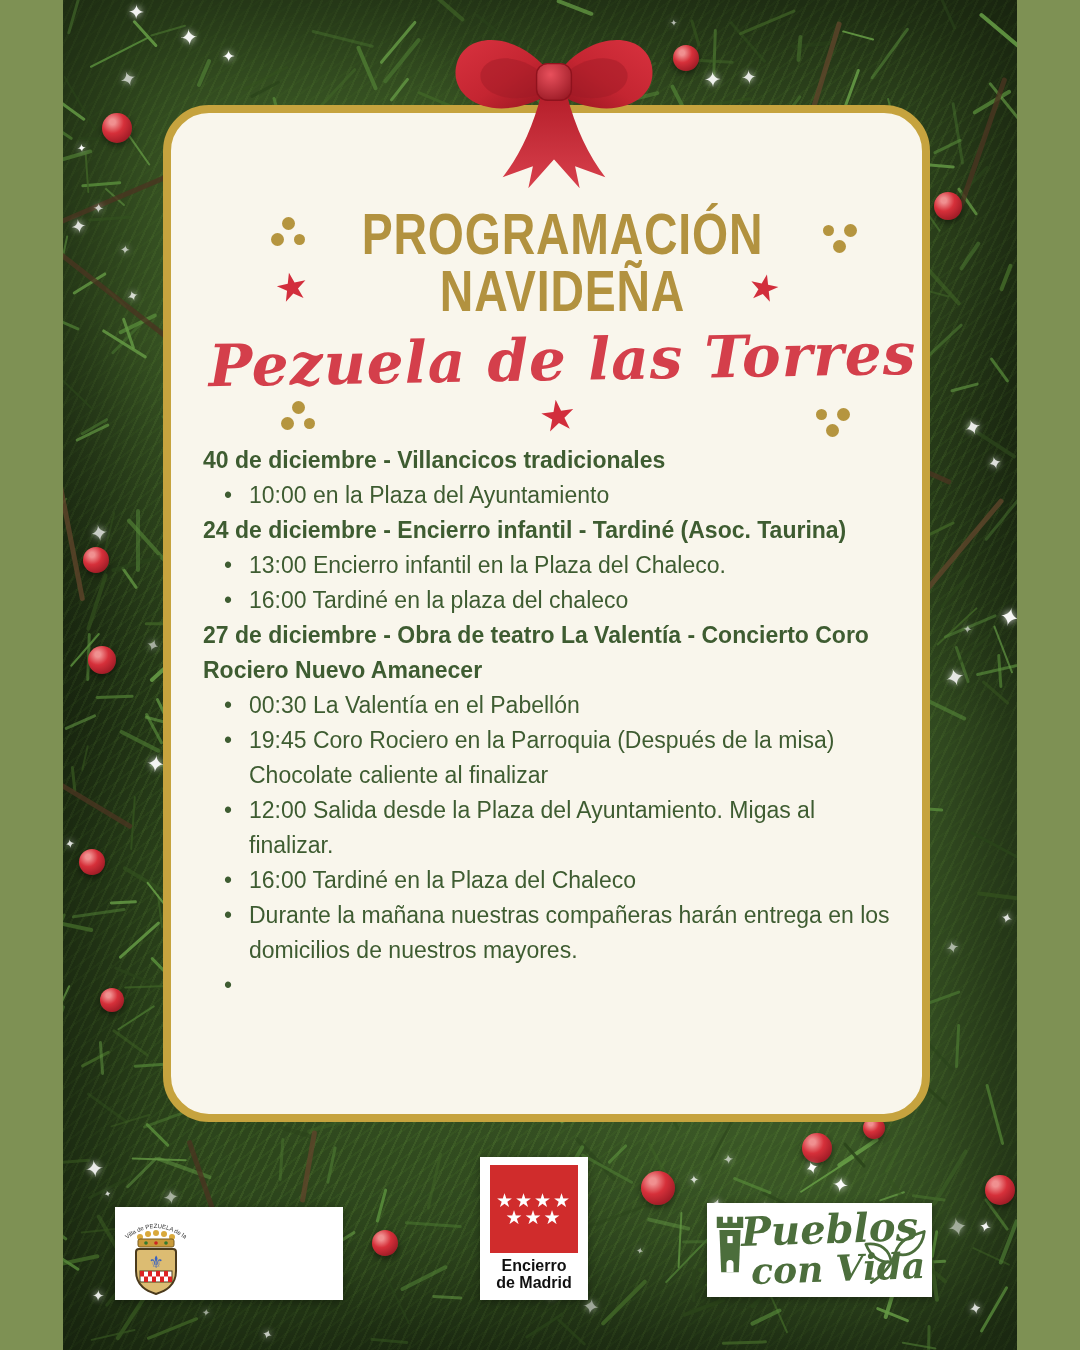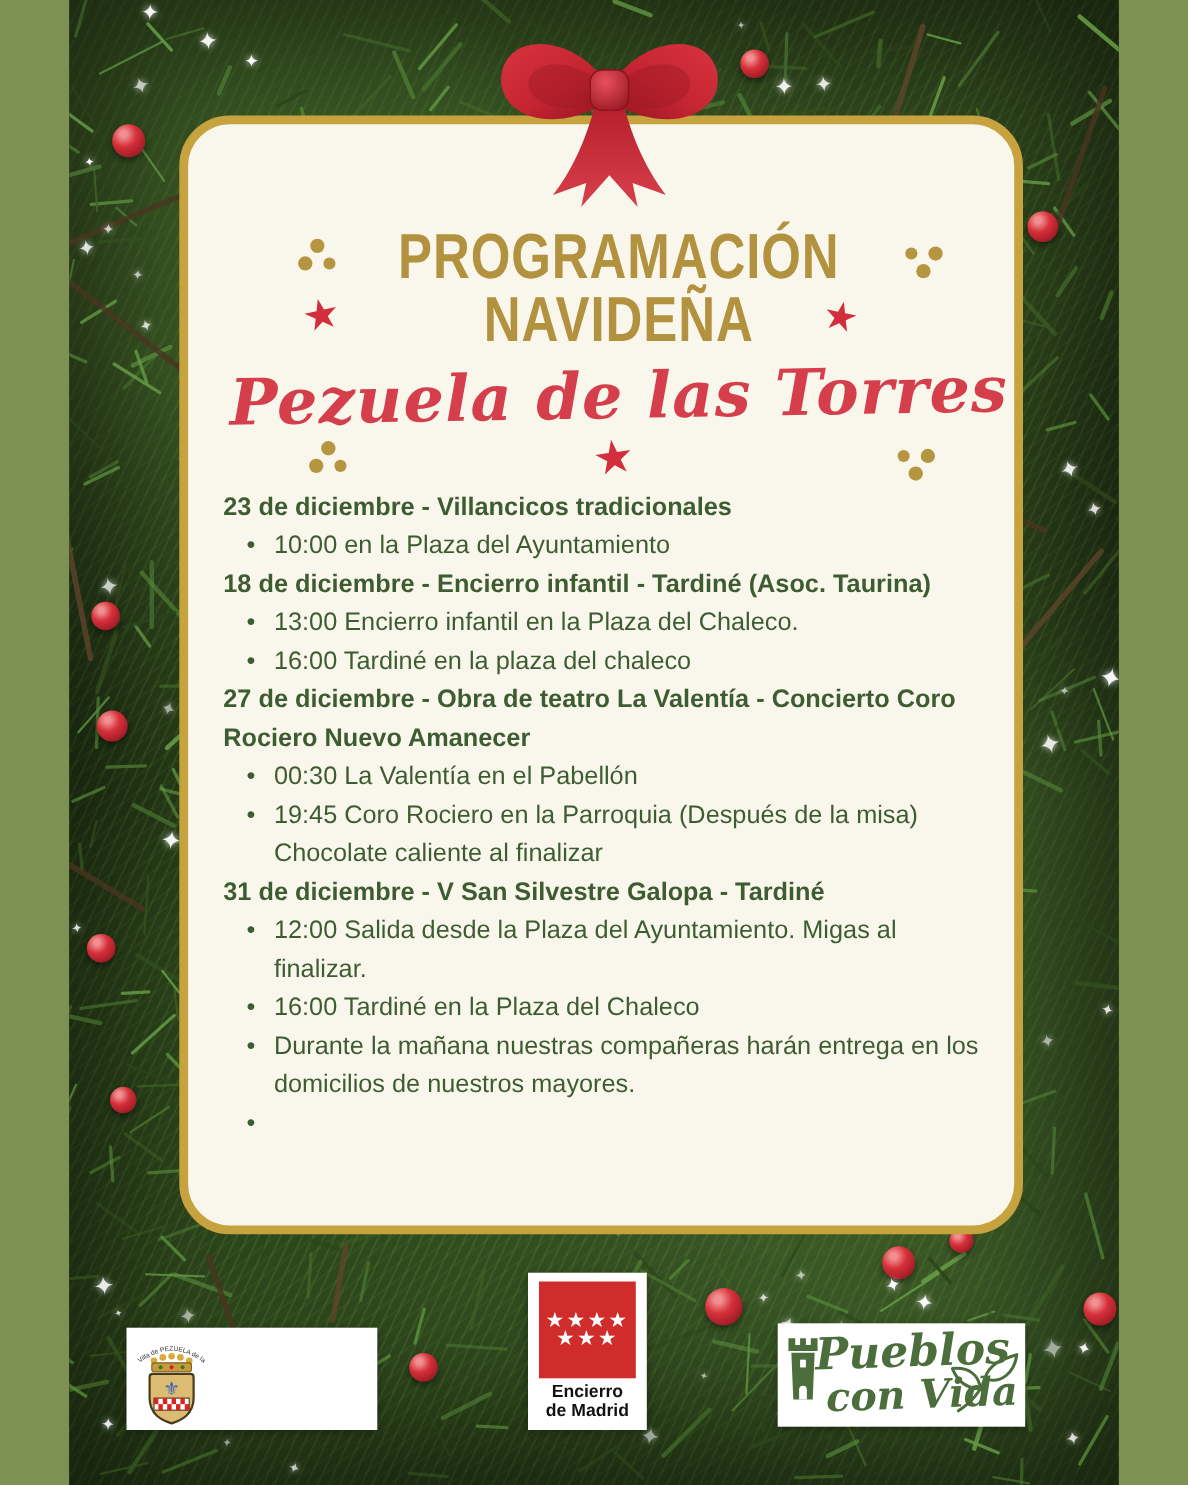--- a/index.html
+++ b/index.html
@@ -756,35 +756,34 @@
     <span class="decor-star" style="left:577px;top:157px;font-size:36px;transform:rotate(12deg)">★</span>
     <span class="decor-star" style="left:368px;top:282px;font-size:42px;transform:rotate(-8deg)">★</span>
 
     <div class="title-wrap">
       <div class="title-line">PROGRAMACIÓN</div>
       <div class="title-line">NAVIDEÑA</div>
       <div class="script-line">Pezuela de las Torres</div>
     </div>
 
     <div class="events" id="events">
-        <div class="ev-head">23 de diciembre - Villancicos tradicionales</div>
+        <div class="ev-head">40 de diciembre - Villancicos tradicionales</div>
         <ul class="ev-list">
           <li><span class="blt">•</span><span>10:00 en la Plaza del Ayuntamiento</span></li>
         </ul>
-        <div class="ev-head">18 de diciembre - Encierro infantil - Tardiné (Asoc. Taurina)</div>
+        <div class="ev-head">24 de diciembre - Encierro infantil - Tardiné (Asoc. Taurina)</div>
         <ul class="ev-list">
           <li><span class="blt">•</span><span>13:00 Encierro infantil en la Plaza del Chaleco.</span></li>
           <li><span class="blt">•</span><span>16:00 Tardiné en la plaza del chaleco</span></li>
         </ul>
         <div class="ev-head">27 de diciembre - Obra de teatro La Valentía -  Concierto Coro Rociero Nuevo Amanecer</div>
         <ul class="ev-list">
           <li><span class="blt">•</span><span>00:30 La Valentía en el Pabellón</span></li>
           <li><span class="blt">•</span><span>19:45 Coro Rociero en la Parroquia (Después de la misa) Chocolate caliente al finalizar</span></li>
         </ul>
-        <div class="ev-head">31 de diciembre - V San Silvestre Galopa - Tardiné</div>
         <ul class="ev-list">
           <li><span class="blt">•</span><span>12:00 Salida desde la Plaza del Ayuntamiento. Migas al finalizar.</span></li>
           <li><span class="blt">•</span><span>16:00 Tardiné en la Plaza del Chaleco</span></li>
         </ul>
         <ul class="ev-list">
           <li><span class="blt">•</span><span>Durante la mañana nuestras compañeras harán entrega en los domicilios de nuestros mayores.</span></li>
           <li><span class="blt">•</span></li>
         </ul>
       </div>
   </div>

